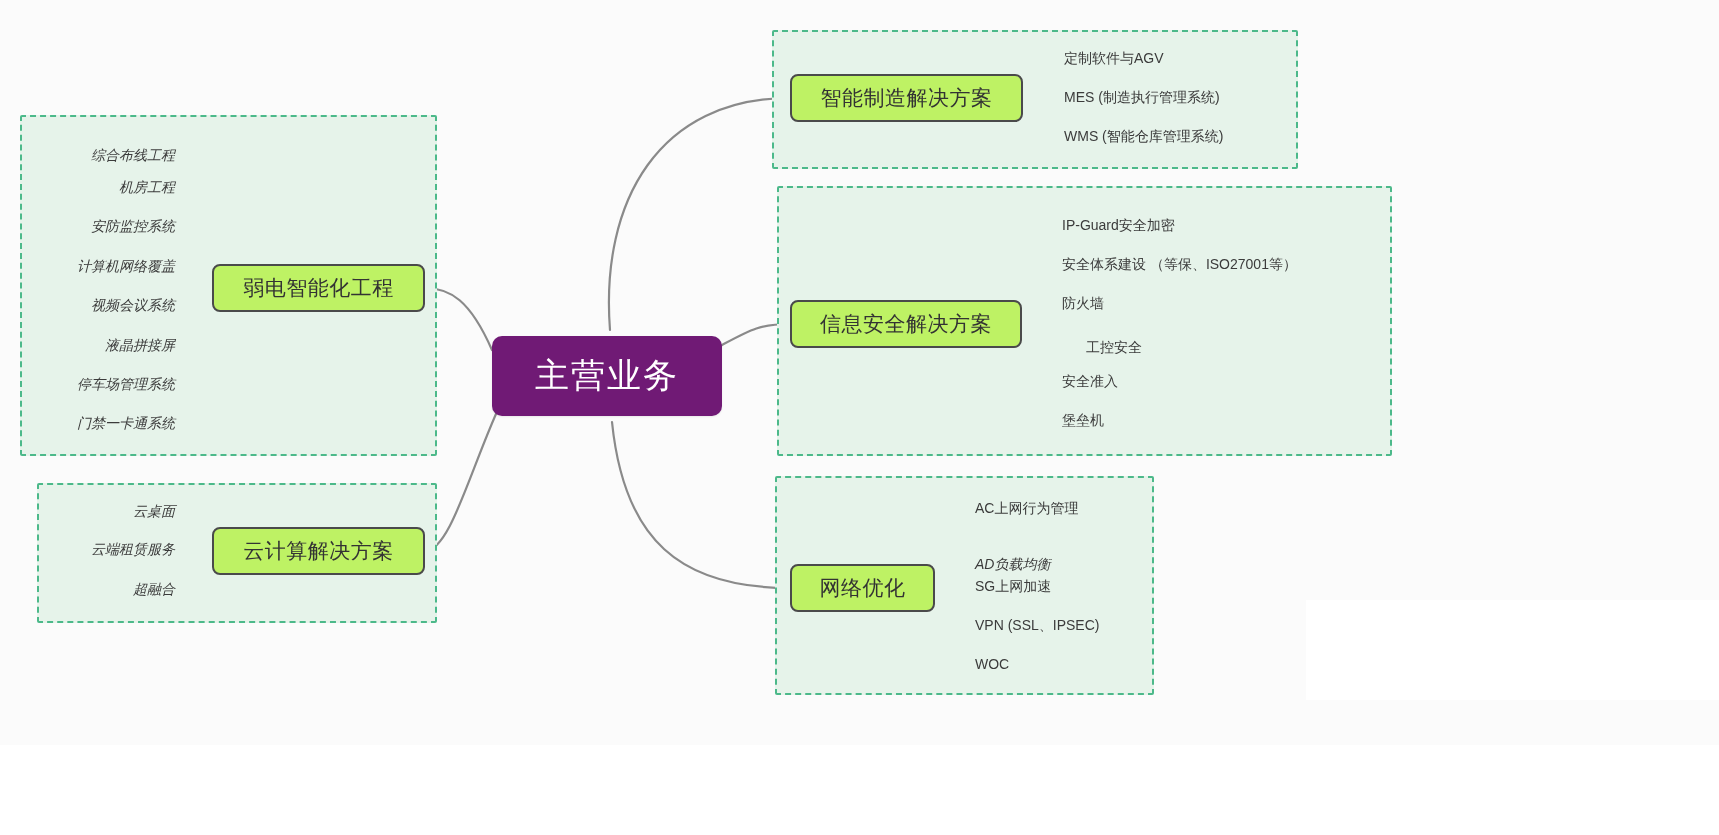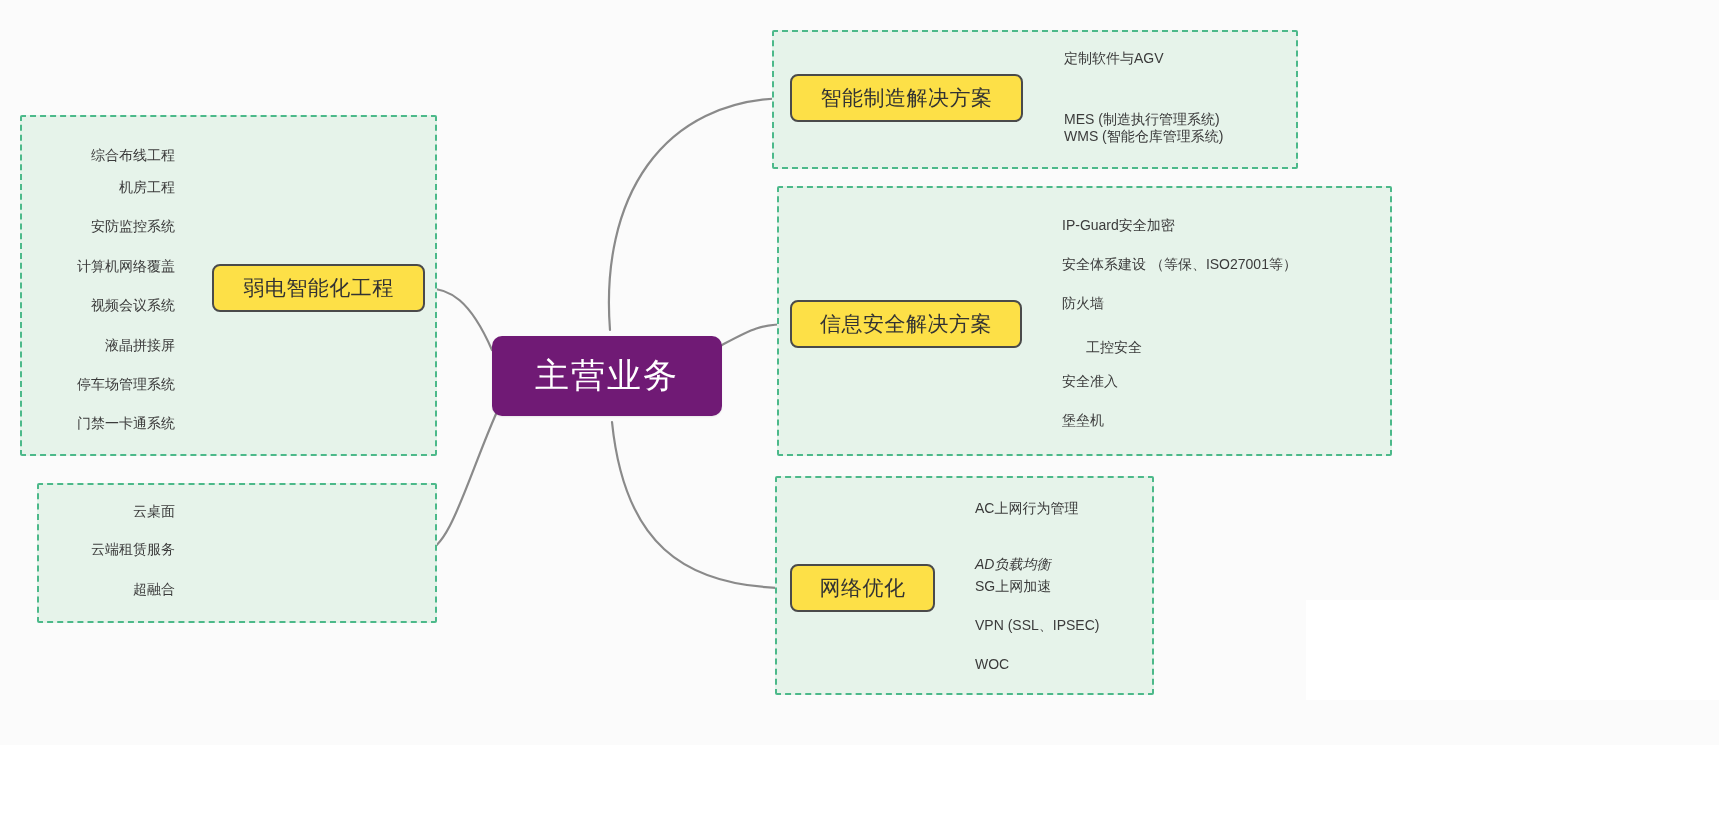--- a/index.html
+++ b/index.html
@@ -32,21 +32,21 @@
   
   .group-box {
     position: absolute;
     border: 2px dashed #4cb98a;
     background: #e6f3ea;
     border-radius: 2px;
   }
   
   .node {
     position: absolute;
-    background: #fde047;
+    background: #bef264;
     border: 2px solid #4a4a4a;
     border-radius: 8px;
     display: flex;
     align-items: center;
     justify-content: center;
     color: #333333;
     white-space: nowrap;
   }
   .node-label {
     font-size: 21px;
@@ -70,21 +70,21 @@
   }
   
   .leaf {
     position: absolute;
     font-size: 14px;
     color: #3b3b3b;
     white-space: nowrap;
     line-height: 1;
   }
   .leaf.right { text-align: left; }
-  .leaf.left  { text-align: left; transform: translateX(-100%); }
+  .leaf.left  { text-align: left; transform: translateX(-100%); font-style: italic; }
 </style>
 </head>
 <body>
 
 <div id="canvas">
 
   <div class="page-bg"></div>
   <div class="white-patch" style="left:1306px; top:600px; width:413px; height:100px;"></div>
   <div class="white-patch" style="left:0px; top:745px; width:1719px; height:90px;"></div>
 
@@ -150,20 +150,23 @@
   <div class="group-box" style="left:775px; top:476px; width:379px; height:219px;"></div>
 
   <div class="root-node" style="left:492px; top:336px; width:230px; height:80px;">
     <span class="root-label">主营业务</span>
   </div>
 
   <div class="node" style="left:212px; top:264px; width:213px; height:48px;">
     <span class="node-label">弱电智能化工程</span>
   </div>
 
+  <div class="node" style="left:212px; top:527px; width:213px; height:48px;">
+    <span class="node-label">云计算解决方案</span>
+  </div>
 
   <div class="node" style="left:790px; top:74px; width:233px; height:48px;">
     <span class="node-label">智能制造解决方案</span>
   </div>
 
   <div class="node" style="left:790px; top:300px; width:232px; height:48px;">
     <span class="node-label">信息安全解决方案</span>
   </div>
 
   <div class="node" style="left:790px; top:564px; width:145px; height:48px;">
@@ -177,21 +180,21 @@
   <div class="leaf left" style="left:175px; top:298px;">视频会议系统</div>
   <div class="leaf left" style="left:175px; top:338px;">液晶拼接屏</div>
   <div class="leaf left" style="left:175px; top:377px;">停车场管理系统</div>
   <div class="leaf left" style="left:175px; top:416px;">门禁一卡通系统</div>
 
   <div class="leaf left" style="left:175px; top:504px;">云桌面</div>
   <div class="leaf left" style="left:175px; top:542px;">云端租赁服务</div>
   <div class="leaf left" style="left:175px; top:582px;">超融合</div>
 
   <div class="leaf right" style="left:1064px; top:51px;">定制软件与AGV</div>
-  <div class="leaf right" style="left:1064px; top:90px;margin-top:22px;">MES (制造执行管理系统)</div>
+  <div class="leaf right" style="left:1064px; top:90px;">MES (制造执行管理系统)</div>
   <div class="leaf right" style="left:1064px; top:129px;">WMS (智能仓库管理系统)</div>
 
   <div class="leaf right" style="left:1062px; top:218px;">IP-Guard安全加密</div>
   <div class="leaf right" style="left:1062px; top:257px;">安全体系建设 （等保、ISO27001等）</div>
   <div class="leaf right" style="left:1062px; top:296px;">防火墙</div>
   <div class="leaf right" style="left:1062px; top:340px;margin-left:24px;">工控安全</div>
   <div class="leaf right" style="left:1062px; top:374px;">安全准入</div>
   <div class="leaf right" style="left:1062px; top:413px;">堡垒机</div>
 
   <div class="leaf right" style="left:975px; top:501px;">AC上网行为管理</div>

